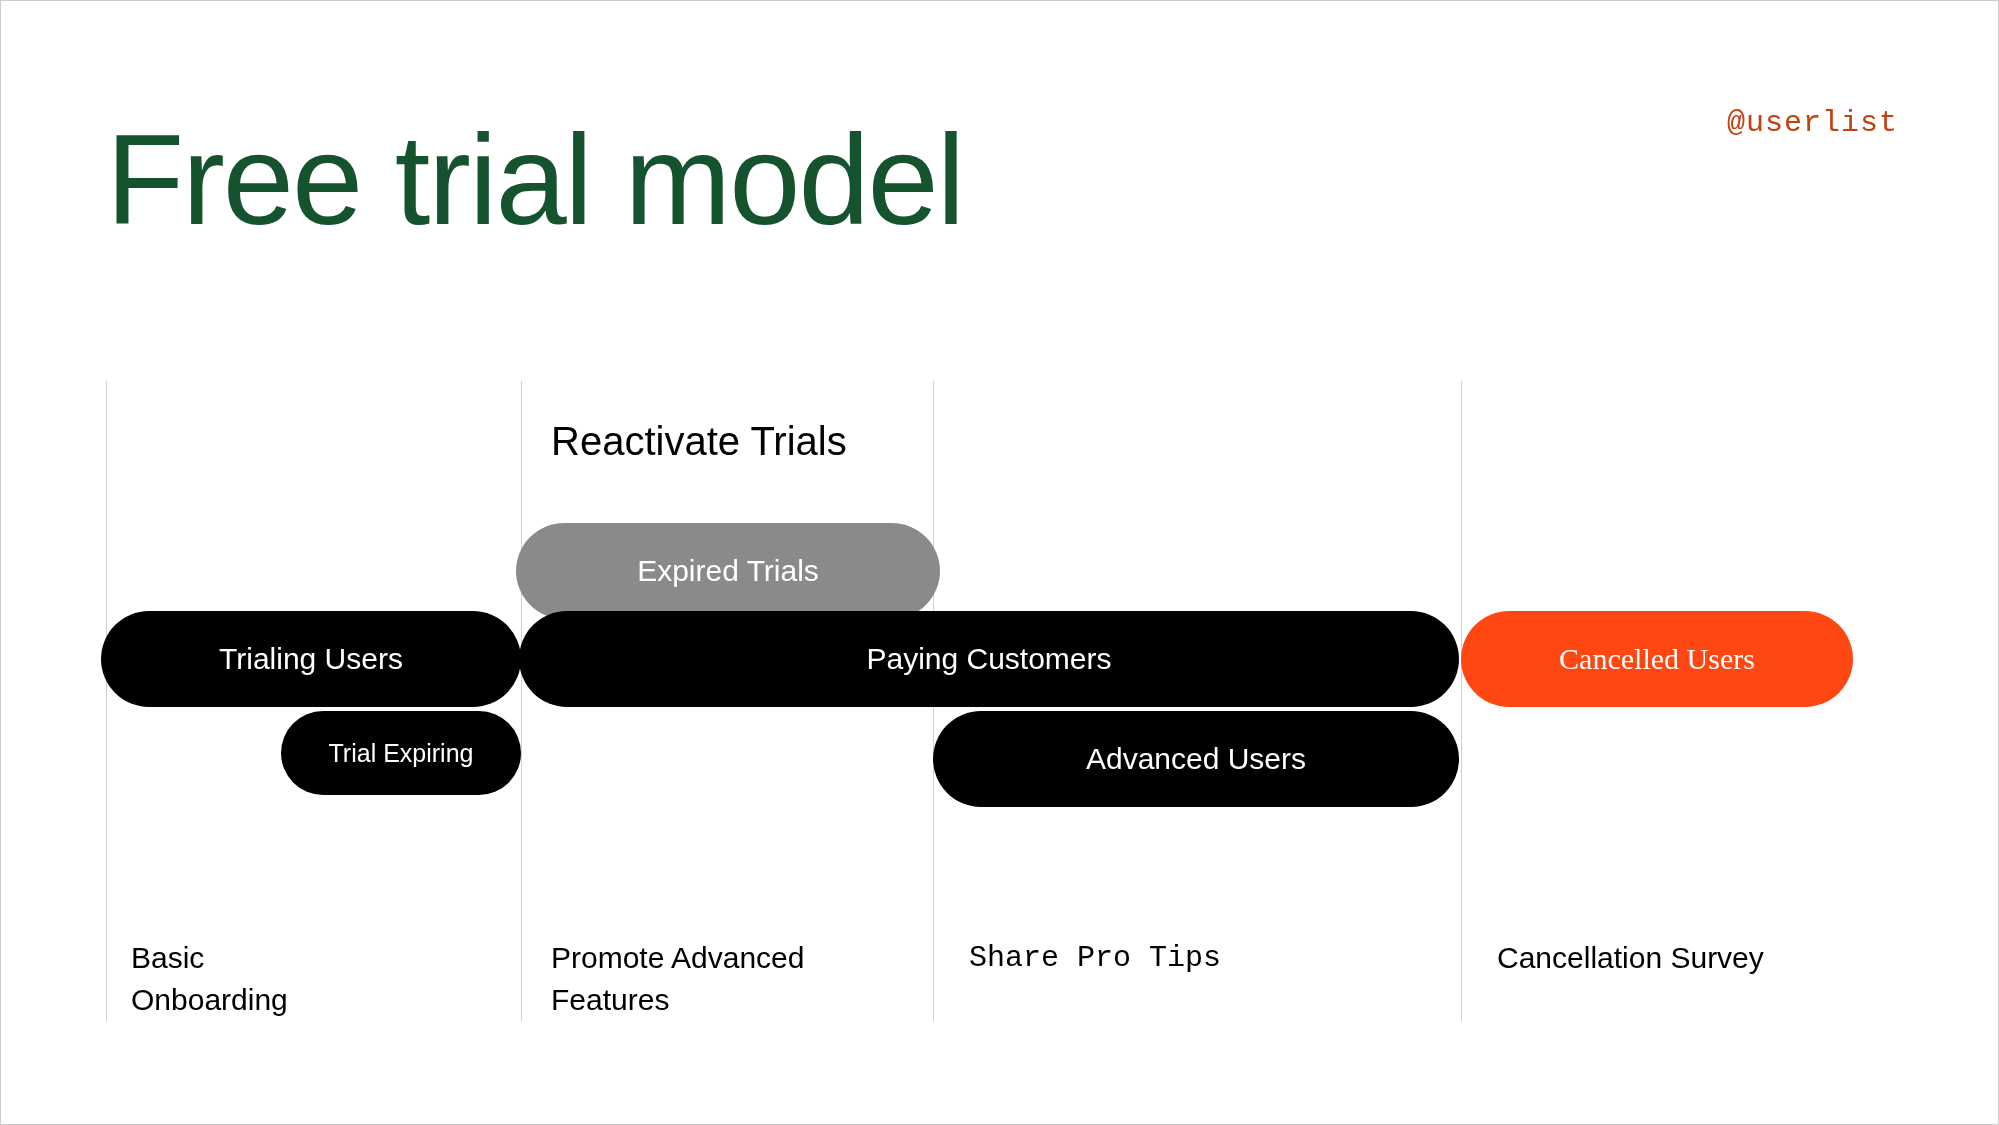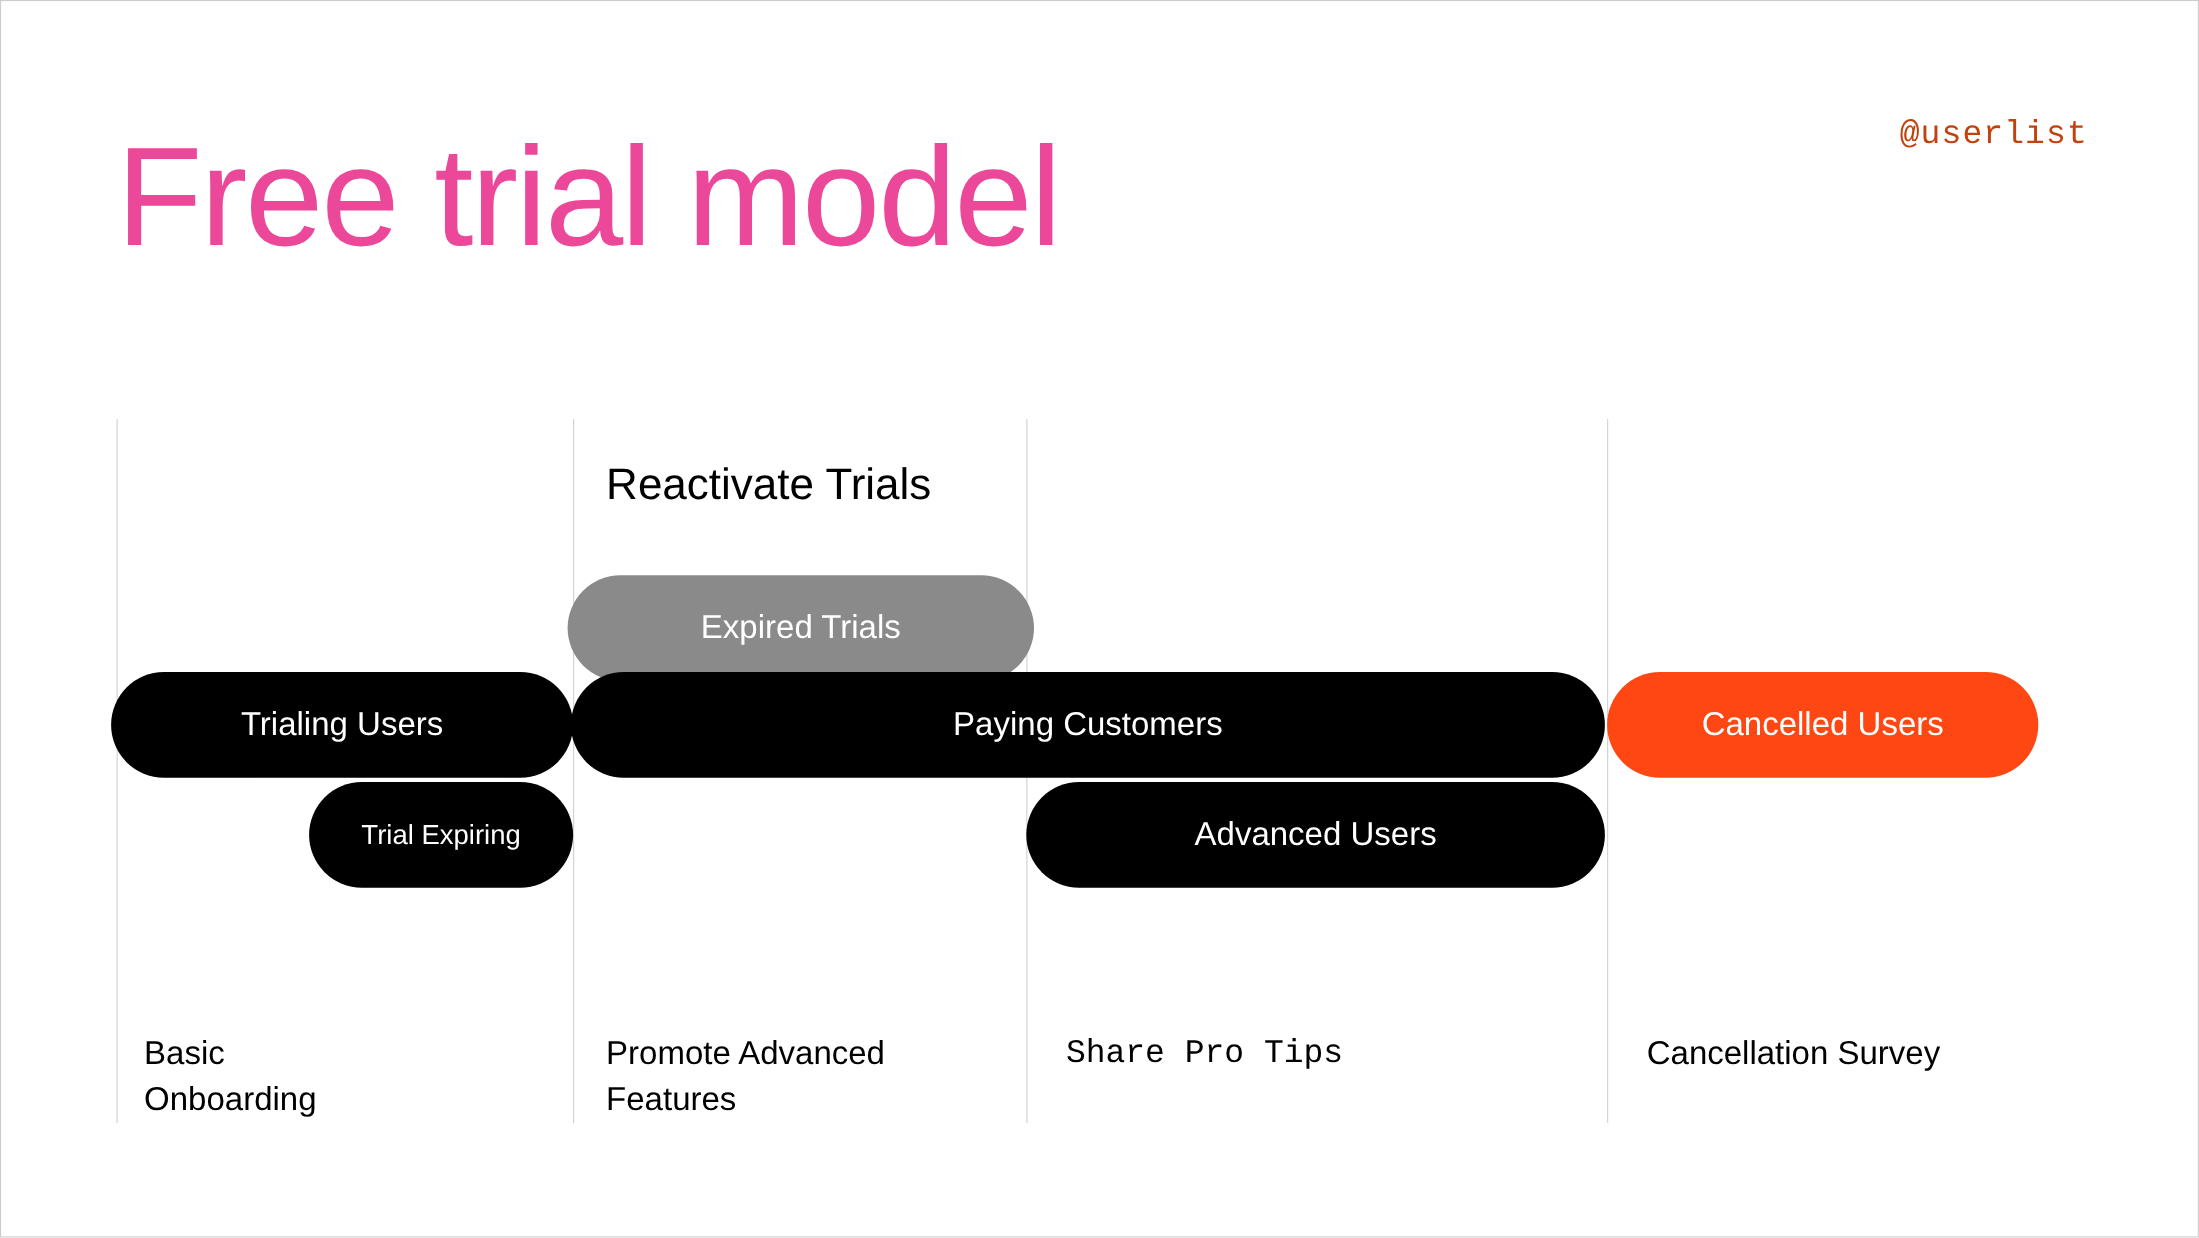--- a/index.html
+++ b/index.html
@@ -17,21 +17,21 @@
       overflow: hidden;
       border: 1px solid #ccc;
     }
     
     .title {
       position: absolute;
       top: 105px;
       left: 105px;
       font-size: 128px;
       font-weight: 400;
-      color: #ec4899;
+      color: #14532d;
       letter-spacing: -2px;
     }
     
     .handle {
       position: absolute;
       top: 105px;
       right: 100px;
       font-family: Liberation Mono, monospace;
       font-size: 30px;
       color: #c2410c;
@@ -70,21 +70,21 @@
       display: flex;
       align-items: center;
       justify-content: center;
       color: #fff;
       font-size: 30px;
       font-weight: 400;
     }
     
     .pill-small {
       position: absolute;
-      height: 96px;
+      height: 84px;
       border-radius: 48px;
       display: flex;
       align-items: center;
       justify-content: center;
       color: #fff;
       font-size: 25px;
       font-weight: 400;
     }
     
     .pill-black {
@@ -128,21 +128,21 @@
   </div>
 
   <div class="pill pill-black" style="left: 0; width: 420px; top: 230px;">
     <span>Trialing Users</span>
   </div>
 
   <div class="pill pill-black" style="left: 418px; width: 940px; top: 230px;">
     <span>Paying Customers</span>
   </div>
 
-  <div class="pill pill-orange" style="left: 1360px; width: 392px; top: 230px;">
+  <div class="pill pill-orange" style="left: 1360px; width: 392px; top: 230px; font-family: Liberation Serif, serif;">
     <span>Cancelled Users</span>
   </div>
 
   <div class="pill-small pill-black" style="left: 180px; width: 240px; top: 330px;">
     <span>Trial Expiring</span>
   </div>
 
   <div class="pill pill-black" style="left: 832px; width: 526px; top: 330px; justify-content: center;">
     <span>Advanced Users</span>
   </div>

